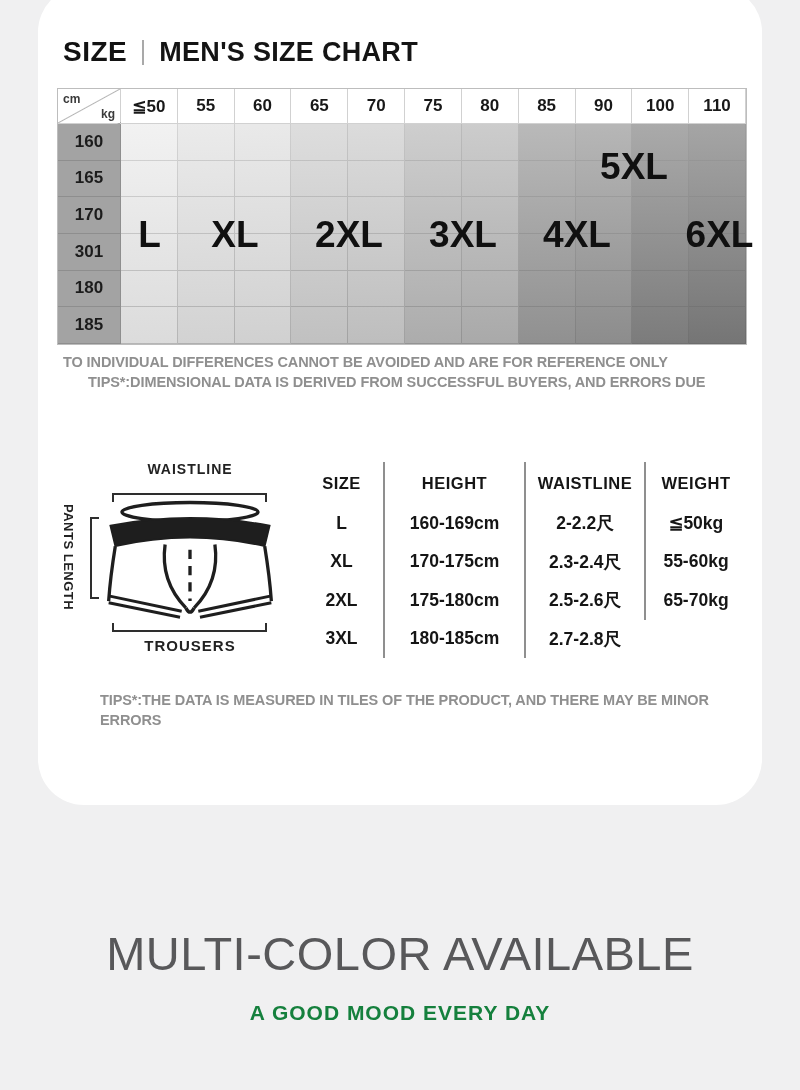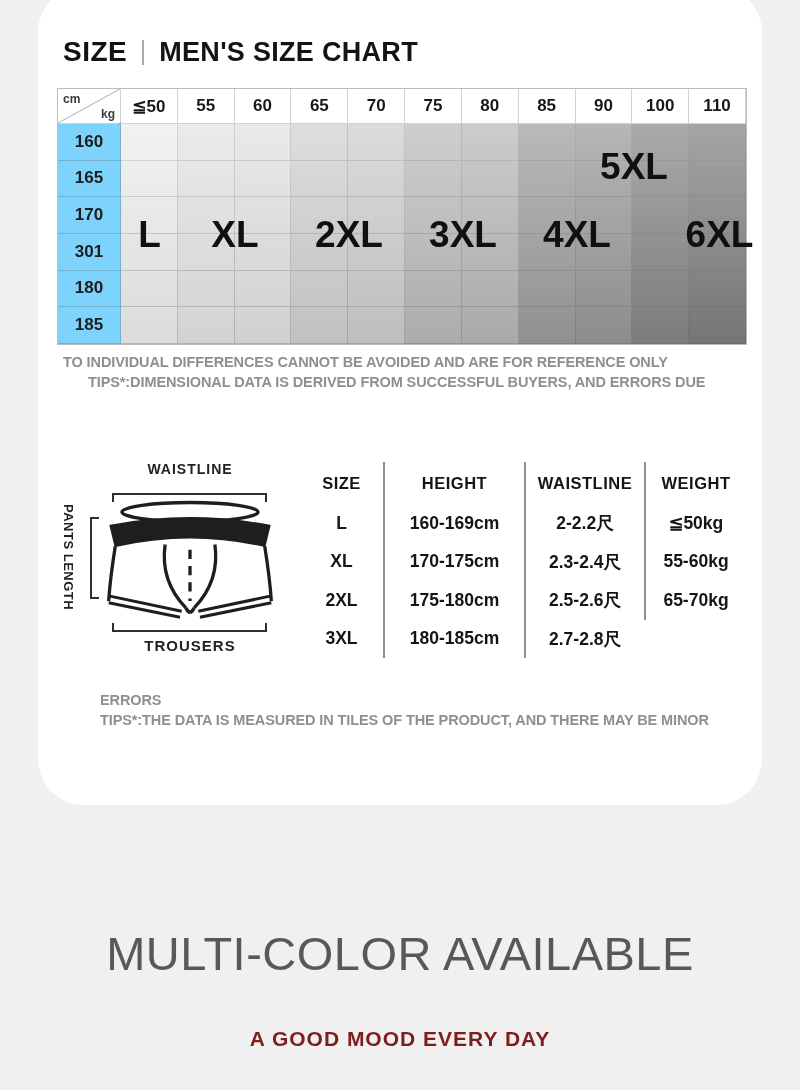--- a/index.html
+++ b/index.html
@@ -21,21 +21,21 @@
   
   .size-grid{
     position:absolute;left:19px;top:102px;width:690px;height:257px;
     display:grid;grid-template-columns:63px repeat(11,1fr);
     grid-template-rows:35px repeat(6,1fr);
     border:1px solid #bdbdbd;box-sizing:border-box;
   }
   .g-cell{border-right:1px solid rgba(90,90,90,0.28);border-bottom:1px solid rgba(90,90,90,0.28);
     display:flex;align-items:center;justify-content:center;box-sizing:border-box;}
   .g-head{background:#fff;font-size:17px;font-weight:700;color:#181818;}
-  .g-rowlabel{background:#7dd3fc;font-size:17px;font-weight:600;color:#1c1c1c;}
+  .g-rowlabel{background:#a3a3a3;font-size:17px;font-weight:600;color:#1c1c1c;}
   .g-corner{background:#fff;position:relative;
     background-image:linear-gradient(to bottom right,transparent calc(50% - 1px),#b5b5b5 50%,transparent calc(50% + 1px));}
   .g-corner .cm{position:absolute;left:5px;top:3px;font-size:12px;font-weight:600;color:#3a3a3a;}
   .g-corner .kg{position:absolute;right:5px;bottom:2px;font-size:12px;font-weight:600;color:#3a3a3a;}
   .g-shade-overlay{position:absolute;left:63px;top:35px;right:0;bottom:0;
     background:linear-gradient(to bottom,rgba(255,255,255,0.30),rgba(0,0,0,0.07));pointer-events:none;}
   .size-label{position:absolute;transform:translate(-50%,-50%);
     font-size:37px;font-weight:800;color:#101010;letter-spacing:0px;white-space:nowrap;}
   
   .tips{position:absolute;font-size:14.5px;font-weight:700;color:#8f8f8f;
@@ -65,21 +65,21 @@
     display:grid;grid-template-columns:83px 141px 120px 102px;
     grid-template-rows:42px repeat(4,1fr);
   }
   .s-cell{display:flex;align-items:center;justify-content:center;
     font-size:17.5px;font-weight:700;color:#151515;box-sizing:border-box;}
   .s-head{font-size:16.5px;letter-spacing:0.5px;}
   .s-div{border-left:2px solid #8f8f8f;}
   
   .footer{position:absolute;left:0;right:0;top:918px;text-align:center;}
   .footer-title{font-size:47px;font-weight:500;color:#58585a;letter-spacing:0.5px;margin-top:8px;}
-  .footer-subtitle{margin-top:46px;font-size:21px;font-weight:700;color:#7f1d1d;letter-spacing:1px;}
+  .footer-subtitle{margin-top:20px;font-size:21px;font-weight:700;color:#15803d;letter-spacing:1px;}
 </style>
 </head>
 <body>
 
 <div class="card">
 
   <div class="title-row">
     <span class="title-left">SIZE</span>
     <span class="title-sep"></span>
     <span class="title-right">MEN'S SIZE CHART</span>
@@ -230,22 +230,22 @@
       <div class="s-cell">2XL</div>
       <div class="s-cell s-div">175-180cm</div>
       <div class="s-cell s-div">2.5-2.6尺</div>
       <div class="s-cell s-div">65-70kg</div>
       <div class="s-cell">3XL</div>
       <div class="s-cell s-div">180-185cm</div>
       <div class="s-cell s-div">2.7-2.8尺</div>
     </div>
 
   <div class="tips tips-2">
+    <div class="tips-line">TIPS*:THE DATA IS MEASURED IN TILES OF THE PRODUCT, AND THERE MAY BE MINOR</div>
     <div class="tips-line">ERRORS</div>
-    <div class="tips-line">TIPS*:THE DATA IS MEASURED IN TILES OF THE PRODUCT, AND THERE MAY BE MINOR</div>
   </div>
 
 </div>
 
 <div class="footer">
   <div class="footer-title">MULTI-COLOR AVAILABLE</div>
   <div class="footer-subtitle">A GOOD MOOD EVERY DAY</div>
 </div>
 
 </body></html>

